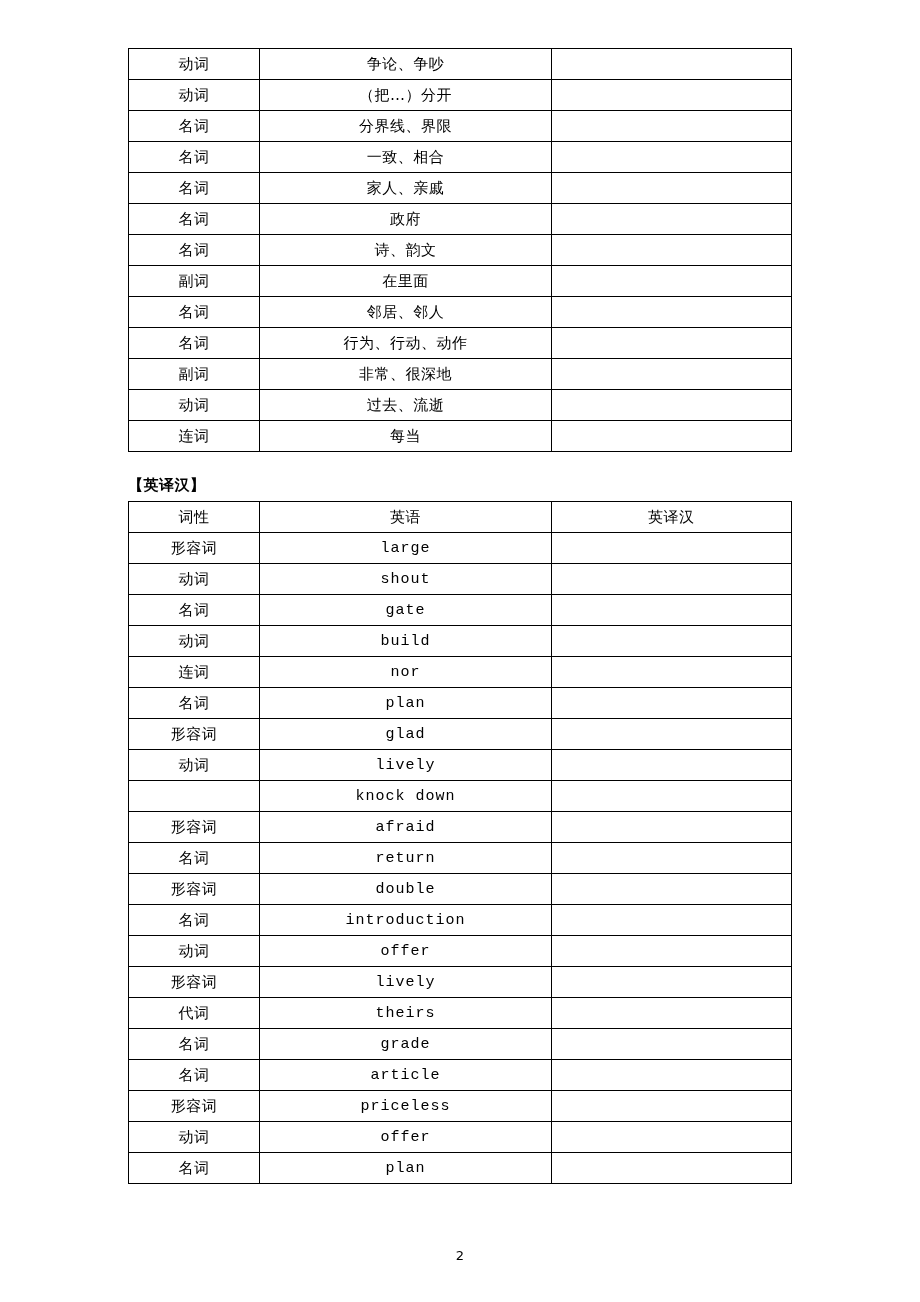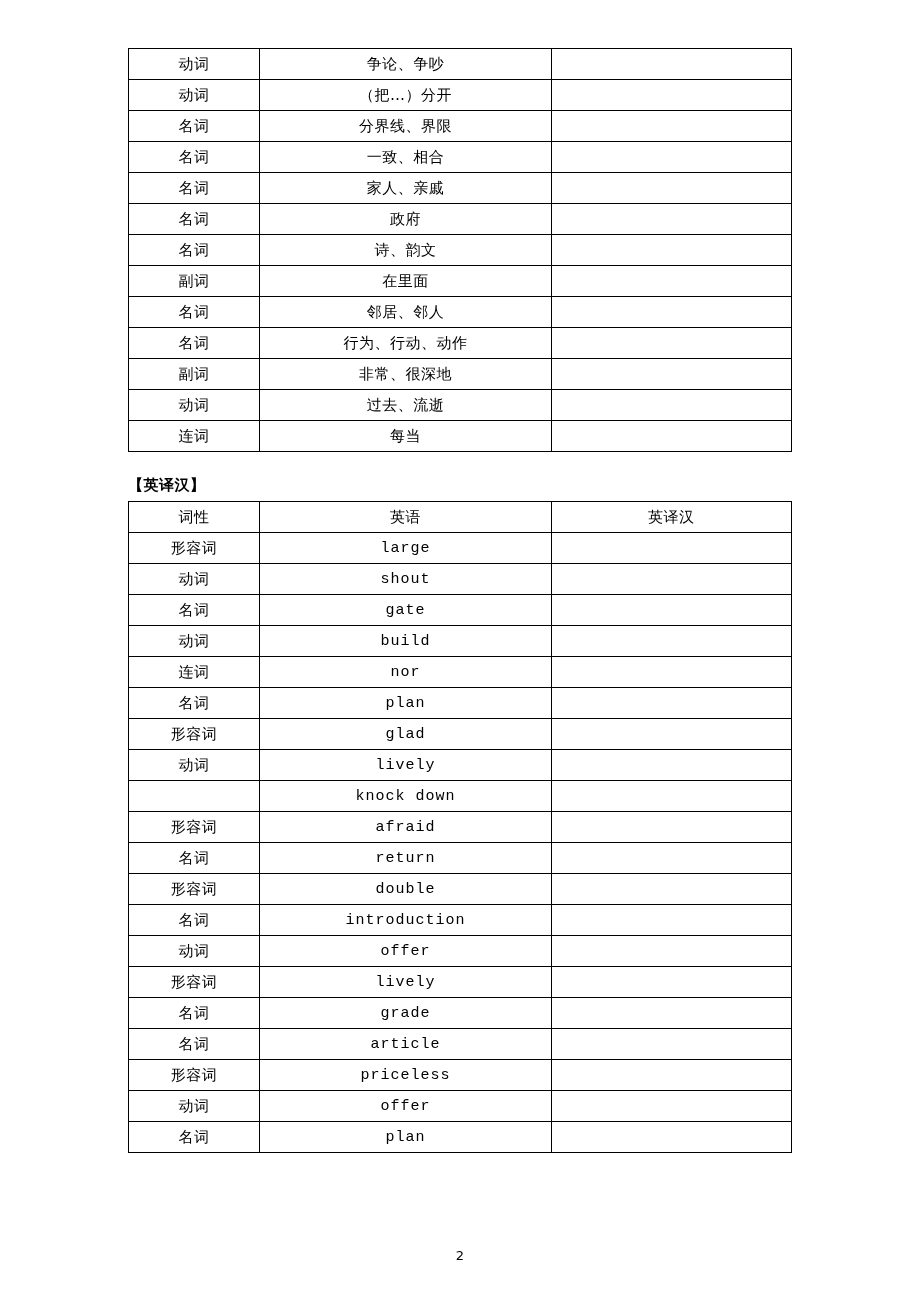--- a/index.html
+++ b/index.html
@@ -237,20 +237,25 @@
         <td class="cn">动词</td>
         <td class="en">offer</td>
         <td class="cn"></td>
       </tr>
       <tr>
         <td class="cn">形容词</td>
         <td class="en">lively</td>
         <td class="cn"></td>
       </tr>
       <tr>
+        <td class="cn">代词</td>
+        <td class="en">theirs</td>
+        <td class="cn"></td>
+      </tr>
+      <tr>
         <td class="cn">名词</td>
         <td class="en">grade</td>
         <td class="cn"></td>
       </tr>
       <tr>
         <td class="cn">名词</td>
         <td class="en">article</td>
         <td class="cn"></td>
       </tr>
       <tr>

